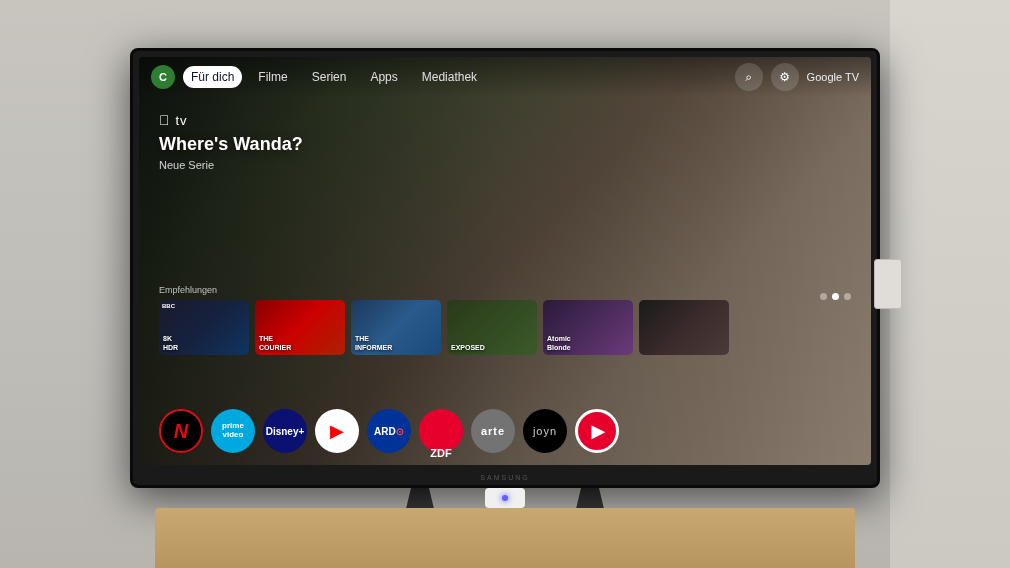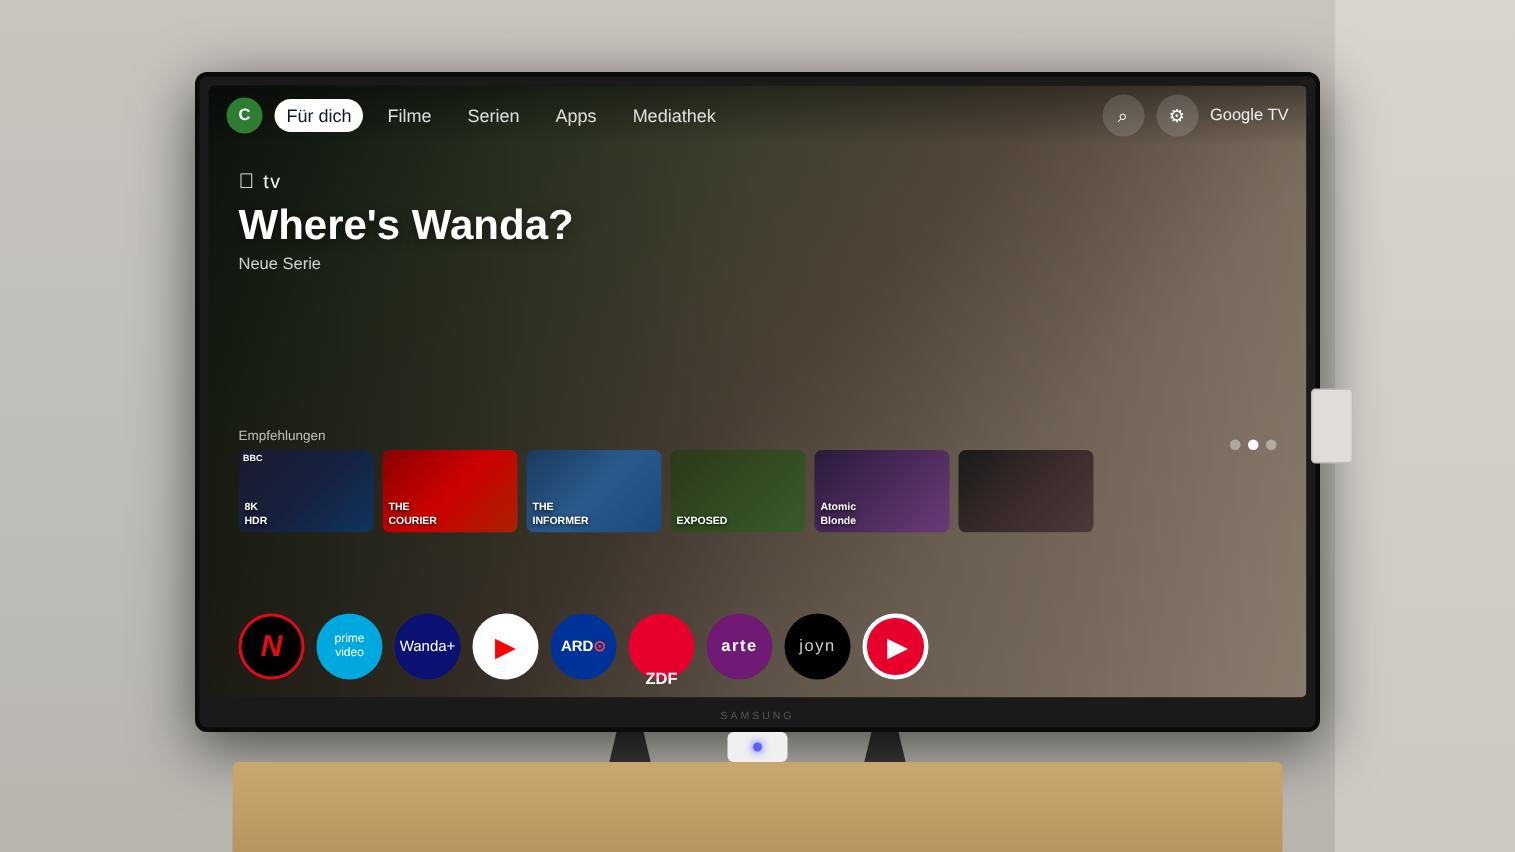--- a/index.html
+++ b/index.html
@@ -176,21 +176,21 @@
 
     .apple-tv-text {
       color: white;
       font-size: 13px;
       font-weight: 300;
       letter-spacing: 1px;
     }
 
     .hero-title {
       color: white;
-      font-size: 28px;
+      font-size: 18px;
       font-weight: 700;
       margin-bottom: 4px;
       text-shadow: 0 2px 8px rgba(0,0,0,0.5);
     }
 
     .hero-subtitle {
       color: rgba(255,255,255,0.8);
       font-size: 11px;
     }
 
@@ -301,28 +301,28 @@
       flex-shrink: 0;
       cursor: pointer;
     }
 
     .app-netflix { background: #000; border: 2px solid #e50914; }
     .app-prime { background: #00a8e0; }
     .app-disney { background: #0a1172; }
     .app-youtube { background: white; }
     .app-ard { background: #003399; }
     .app-zdf { background: #e8002d; }
-    .app-arte { background: #701a75; }
+    .app-arte { background: #737373; }
     .app-joyn { background: #000; }
     .app-play { background: #e8002d; border: 3px solid white; }
 
     .app-text {
       color: white;
       font-size: 8px;
-      font-weight: normal;
+      font-weight: bold;
       text-align: center;
       line-height: 1.1;
     }
 
     .netflix-n {
       color: #e50914;
       font-size: 20px;
       font-weight: 900;
       font-style: italic;
     }
@@ -464,21 +464,21 @@
 
           <div class="app-icon app-netflix">
             <span class="netflix-n">N</span>
           </div>
 
           <div class="app-icon app-prime">
             <div class="app-text">prime<br>video</div>
           </div>
 
           <div class="app-icon app-disney">
-            <div class="app-text" style="font-size:10px;">Wanda+</div>
+            <div class="app-text" style="font-size:10px;">Disney+</div>
           </div>
 
           <div class="app-icon app-youtube">
             <span style="color:#ff0000; font-size:18px;">▶</span>
           </div>
 
           <div class="app-icon app-ard">
             <div class="app-text" style="font-size:10px; font-weight:900;">ARD<span style="color:#ff4444;">⊙</span></div>
           </div>
 

